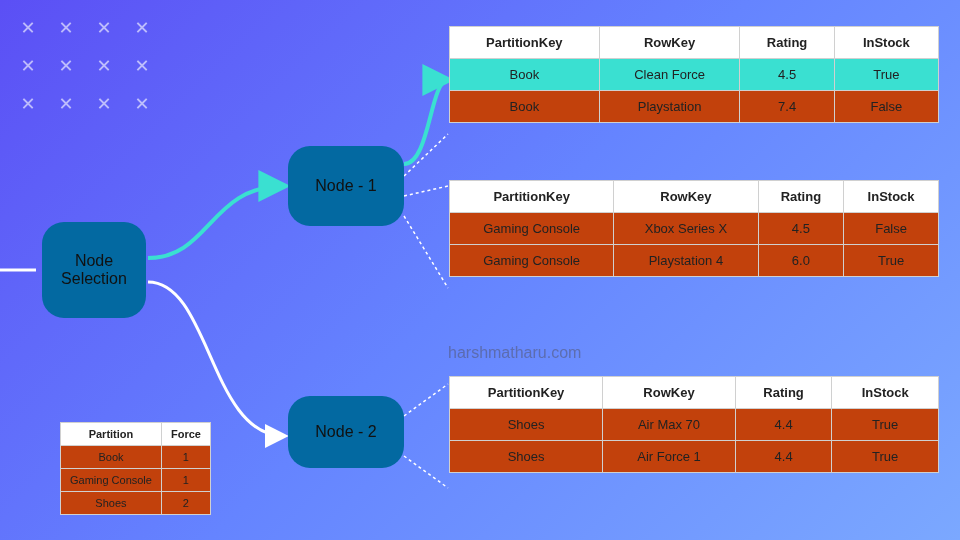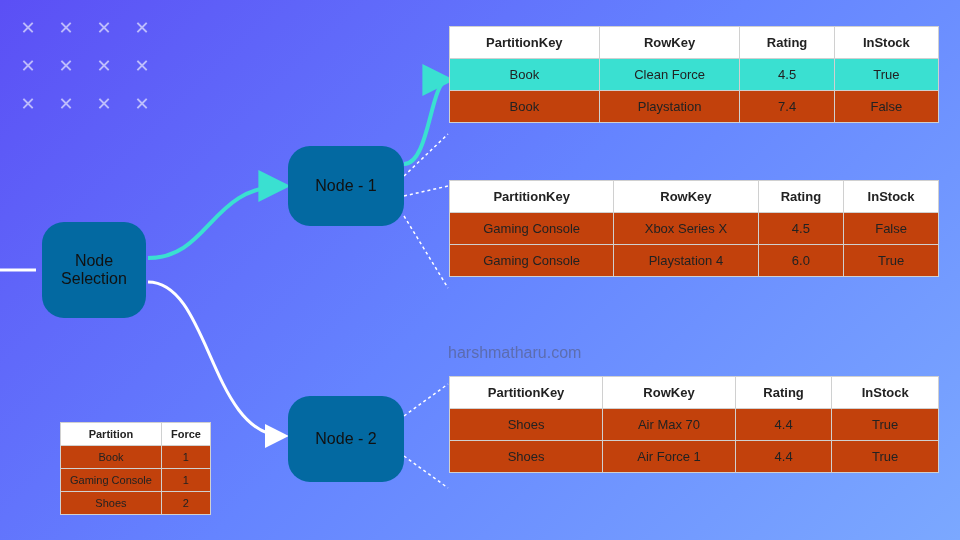--- a/index.html
+++ b/index.html
@@ -32,21 +32,21 @@
     display: flex;
     align-items: center;
     justify-content: center;
     text-align: center;
     font-size: 16px;
     color: #111;
     padding: 8px 14px;
   }
   .box.selection { top: 222px; left: 42px; width: 104px; height: 96px; }
   .box.node1 { top: 146px; left: 288px; width: 116px; height: 80px; }
-  .box.node2 { top: 396px; left: 288px; width: 116px; height: 86px; align-items: center; }
+  .box.node2 { top: 396px; left: 288px; width: 116px; height: 72px; align-items: center; }
   .watermark {
     position: absolute;
     top: 344px; left: 448px;
     color: rgba(80,80,95,0.5);
     font-size: 16px;
   }
   table {
     position: absolute;
     background: #c2410c;
     border-collapse: collapse;

